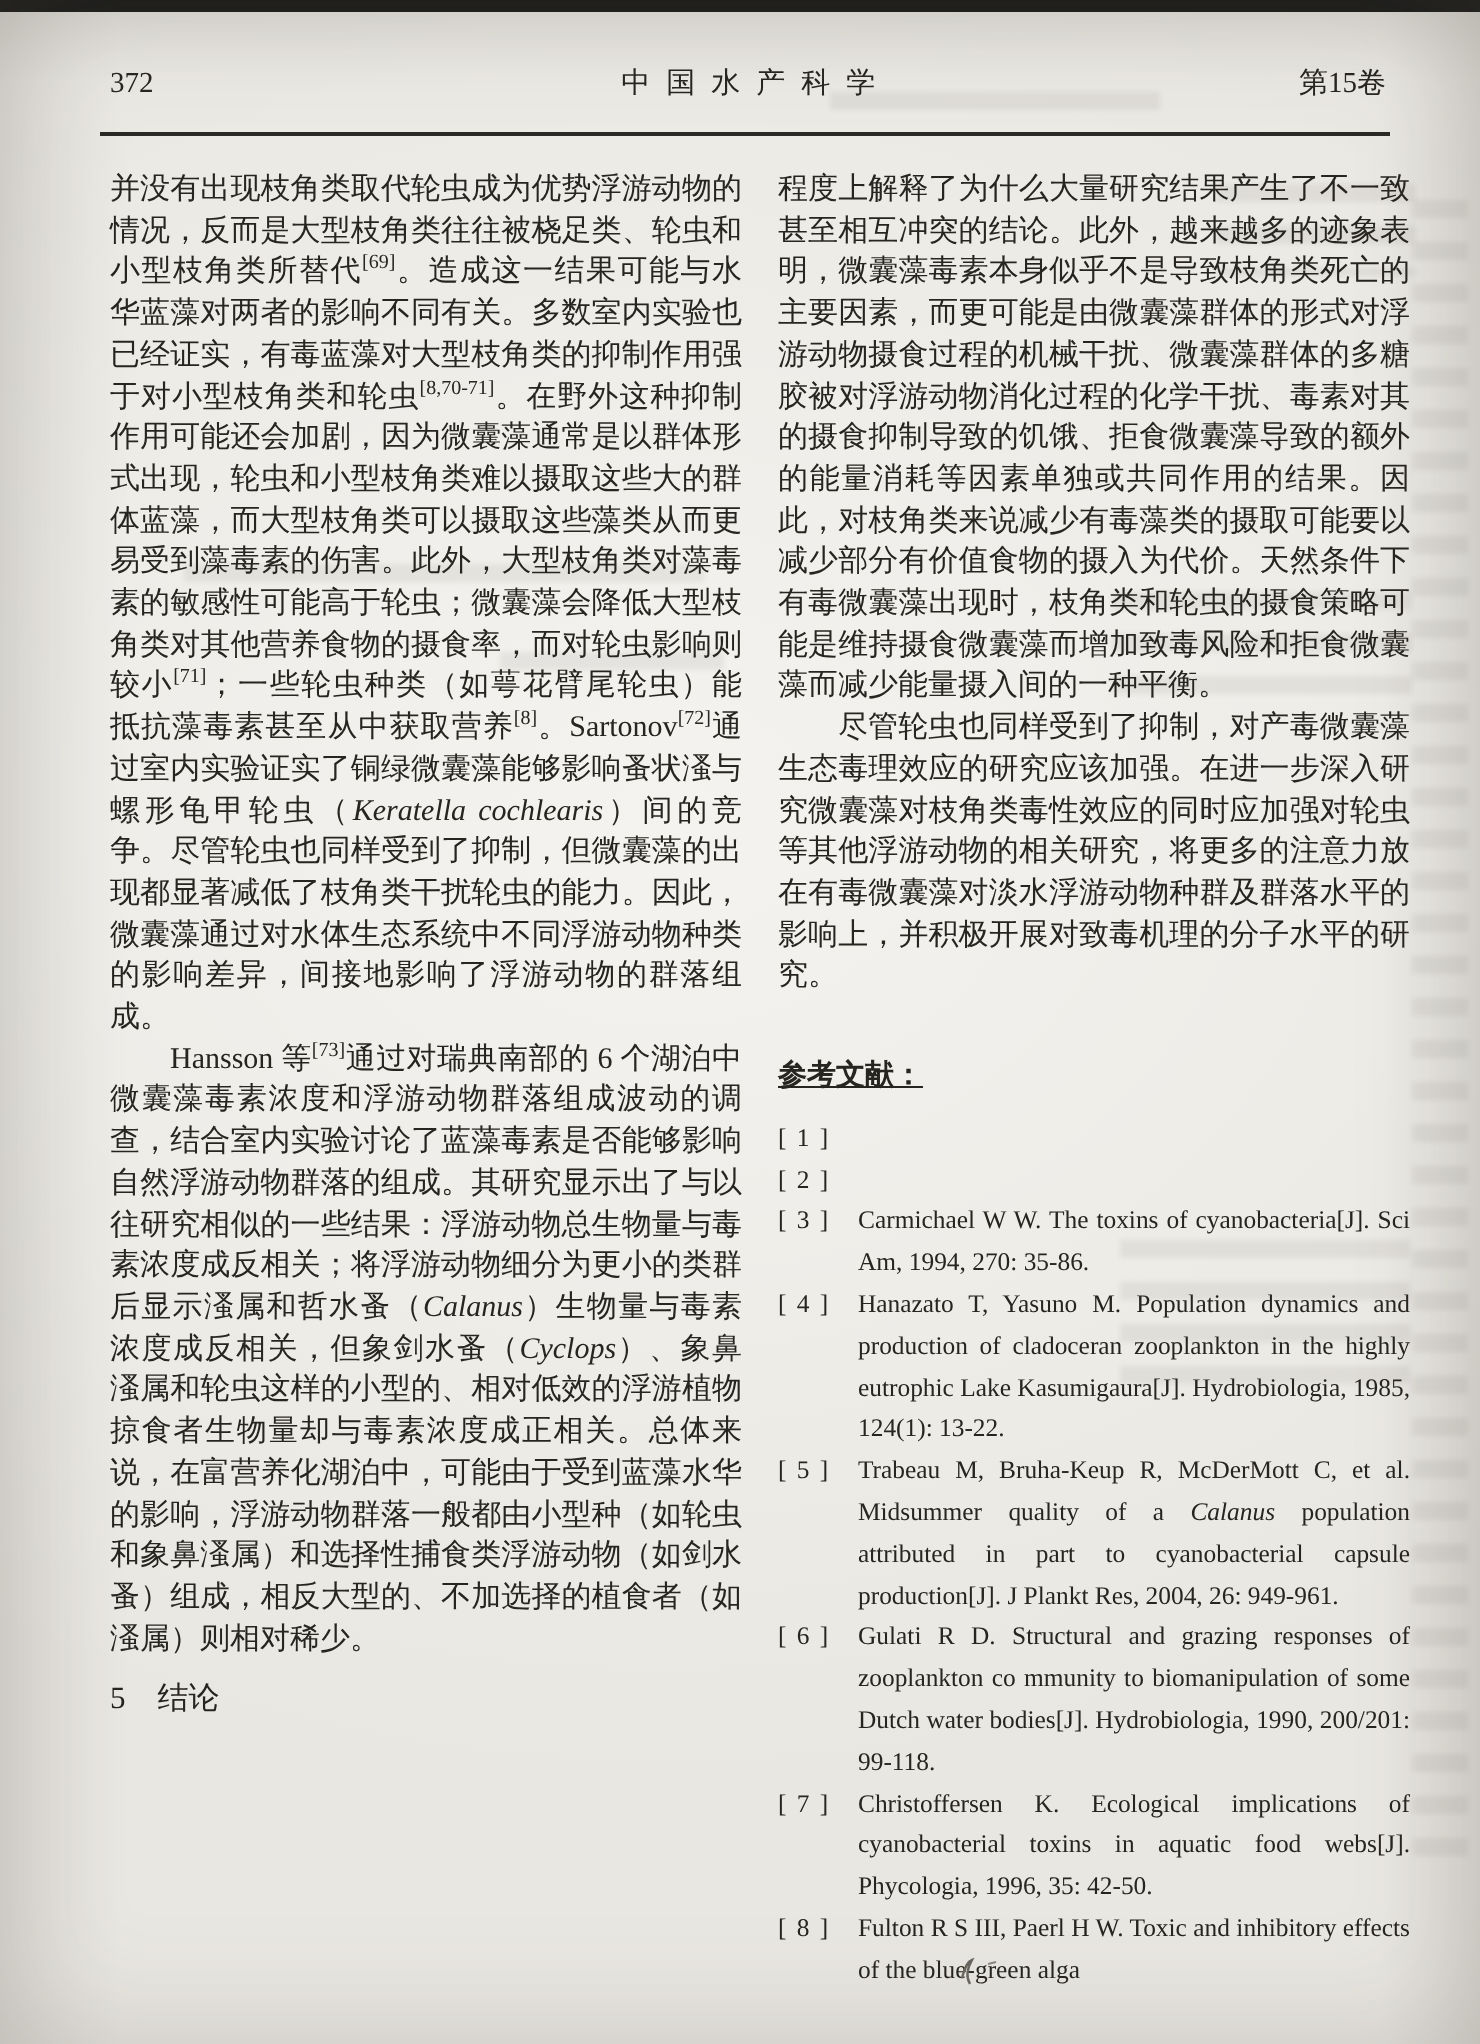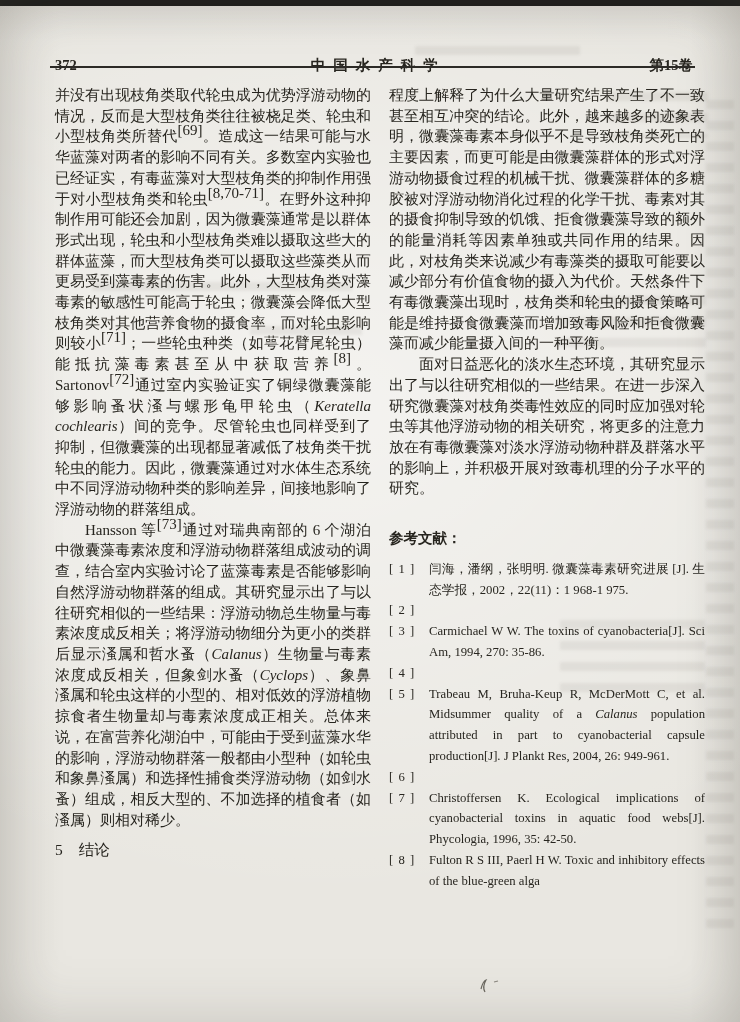--- a/index.html
+++ b/index.html
@@ -9,38 +9,37 @@
     background-image:
       radial-gradient(ellipse 900px 700px at 45% 40%, rgba(255,255,255,0.5), rgba(255,255,255,0) 70%),
       linear-gradient(to right, rgba(120,115,105,0.10), rgba(120,115,105,0) 60px),
       linear-gradient(to left, rgba(120,115,105,0.12), rgba(120,115,105,0) 50px),
       linear-gradient(to bottom, rgba(120,115,105,0.10), rgba(120,115,105,0) 40px);
     color:#27251f;
     font-family:"Liberation Serif","DejaVu Serif",serif;
   }
   .scan-edge-top { position:absolute; top:0; left:0; width:740px; height:6px; background:#191917; }
   .page-header {
-    position:absolute; top:56px; left:55px; width:638px;
+    position:absolute; top:32px; left:55px; width:638px;
     display:flex; justify-content:space-between; align-items:baseline;
     font-size:14.5px;
-    font-weight:bold;
   }
   .journal-title { letter-spacing:8px; padding-left:30px; }
   .header-rule { position:absolute; top:66px; left:50px; width:645px; height:2px; background:#2c2a26; }
 
   .columns { position:absolute; top:85px; left:55px; width:650px; display:flex; gap:18px; }
   .col { width:316px; font-size:15px; line-height:20.7px; text-align:justify; text-justify:inter-character; }
   .col p { margin:0; }
   .col p.ind { text-indent:2em; }
-  sup { font-size:15px; line-height:0; vertical-align:super; letter-spacing:0; }
+  sup { font-size:10px; line-height:0; vertical-align:super; letter-spacing:0; }
 
   .sec-heading { font-size:15.5px; font-weight:normal; margin:10px 0 7px 0; }
   .sec-heading .sec-num { margin-right:16px; }
 
-  .refs-heading { font-weight:bold; font-size:14.5px; margin:29px 0 10px 0; }
+  .refs-heading { font-weight:bold; font-size:14.5px; margin:29px 0 10px 0;text-decoration:underline; }
   ol.refs { list-style:none; margin:0; padding:0; font-size:12.7px; line-height:20.8px; }
   li.ref { display:flex; }
   .ref-label { flex:none; width:40px; letter-spacing:1px; }
   .ref-text { flex:1; text-align:justify; }
 
   
   .bleed {
     position:absolute; pointer-events:none; filter:blur(1.4px);
     background:repeating-linear-gradient(to bottom, rgba(110,106,98,0.18) 0 9px, rgba(110,106,98,0) 9px 21px);
   }
@@ -76,48 +75,49 @@
     <div class="col">
       <p><span>并没有出现枝角类取代轮虫成为优势浮游动物的情况，反而是大型枝角类往往被桡足类、轮虫和小型枝角类所替代</span><sup>[69]</sup><span>。造成这一结果可能与水华蓝藻对两者的影响不同有关。多数室内实验也已经证实，有毒蓝藻对大型枝角类的抑制作用强于对小型枝角类和轮虫</span><sup>[8,70-71]</sup><span>。在野外这种抑制作用可能还会加剧，因为微囊藻通常是以群体形式出现，轮虫和小型枝角类难以摄取这些大的群体蓝藻，而大型枝角类可以摄取这些藻类从而更易受到藻毒素的伤害。此外，大型枝角类对藻毒素的敏感性可能高于轮虫；微囊藻会降低大型枝角类对其他营养食物的摄食率，而对轮虫影响则较小</span><sup>[71]</sup><span>；一些轮虫种类（如萼花臂尾轮虫）能抵抗藻毒素甚至从中获取营养</span><sup>[8]</sup><span>。Sartonov</span><sup>[72]</sup><span>通过室内实验证实了铜绿微囊藻能够影响蚤状溞与螺形龟甲轮虫（</span><i>Keratella cochlearis</i><span>）间的竞争。尽管轮虫也同样受到了抑制，但微囊藻的出现都显著减低了枝角类干扰轮虫的能力。因此，微囊藻通过对水体生态系统中不同浮游动物种类的影响差异，间接地影响了浮游动物的群落组成。</span></p>
       <p class="ind"><span>Hansson 等</span><sup>[73]</sup><span>通过对瑞典南部的 6 个湖泊中微囊藻毒素浓度和浮游动物群落组成波动的调查，结合室内实验讨论了蓝藻毒素是否能够影响自然浮游动物群落的组成。其研究显示出了与以往研究相似的一些结果：浮游动物总生物量与毒素浓度成反相关；将浮游动物细分为更小的类群后显示溞属和哲水蚤（</span><i>Calanus</i><span>）生物量与毒素浓度成反相关，但象剑水蚤（</span><i>Cyclops</i><span>）、象鼻溞属和轮虫这样的小型的、相对低效的浮游植物掠食者生物量却与毒素浓度成正相关。总体来说，在富营养化湖泊中，可能由于受到蓝藻水华的影响，浮游动物群落一般都由小型种（如轮虫和象鼻溞属）和选择性捕食类浮游动物（如剑水蚤）组成，相反大型的、不加选择的植食者（如溞属）则相对稀少。</span></p>
       <div class="sec-heading">
         <span class="sec-num">5</span><span>结论</span>
       </div>
     </div>
 
     <div class="col">
       <p><span>程度上解释了为什么大量研究结果产生了不一致甚至相互冲突的结论。此外，越来越多的迹象表明，微囊藻毒素本身似乎不是导致枝角类死亡的主要因素，而更可能是由微囊藻群体的形式对浮游动物摄食过程的机械干扰、微囊藻群体的多糖胶被对浮游动物消化过程的化学干扰、毒素对其的摄食抑制导致的饥饿、拒食微囊藻导致的额外的能量消耗等因素单独或共同作用的结果。因此，对枝角类来说减少有毒藻类的摄取可能要以减少部分有价值食物的摄入为代价。天然条件下有毒微囊藻出现时，枝角类和轮虫的摄食策略可能是维持摄食微囊藻而增加致毒风险和拒食微囊藻而减少能量摄入间的一种平衡。</span></p>
-      <p class="ind"><span>面对日益恶化的淡水生态环境，其研究显示出了与以往研究相似的一些结果。在进一步深入研究微囊藻对枝角类毒性效应的同时应加强对轮虫等其他浮游动物的相关研究，将更多的注意力放在有毒微囊藻对淡水浮游动物种群及群落水平的影响上，并积极开展对致毒机理的分子水平的研究。</span></p>
+      <p class="ind"><span>尽管轮虫也同样受到了抑制，对产毒微囊藻生态毒理效应的研究应该加强。在进一步深入研究微囊藻对枝角类毒性效应的同时应加强对轮虫等其他浮游动物的相关研究，将更多的注意力放在有毒微囊藻对淡水浮游动物种群及群落水平的影响上，并积极开展对致毒机理的分子水平的研究。</span></p>
       <div class="refs-heading">参考文献：</div>
       <ol class="refs" id="refs-list">
   <li class="ref">
     <span class="ref-label">[ 1 ]</span>
-    <span class="ref-text"><span>闫海，潘纲，张明明. 微囊藻毒素研究进展 [J]. 生态学报，2002，22(11)：1 968-1 975.</span></span>
   </li>
 
   <li class="ref">
     <span class="ref-label">[ 2 ]</span>
   </li>
 
   <li class="ref">
     <span class="ref-label">[ 3 ]</span>
     <span class="ref-text"><span>Carmichael W W. The toxins of cyanobacteria[J]. Sci Am, 1994, 270: 35-86.</span></span>
   </li>
 
   <li class="ref">
     <span class="ref-label">[ 4 ]</span>
+    <span class="ref-text"><span>Hanazato T, Yasuno M. Population dynamics and production of cladoceran zooplankton in the highly eutrophic Lake Kasumigaura[J]. Hydrobiologia, 1985, 124(1): 13-22.</span></span>
   </li>
 
   <li class="ref">
     <span class="ref-label">[ 5 ]</span>
     <span class="ref-text"><span>Trabeau M, Bruha-Keup R, McDerMott C, et al. Midsummer quality of a </span><i>Calanus</i><span> population attributed in part to cyanobacterial capsule production[J]. J Plankt Res, 2004, 26: 949-961.</span></span>
   </li>
 
   <li class="ref">
     <span class="ref-label">[ 6 ]</span>
+    <span class="ref-text"><span>Gulati R D. Structural and grazing responses of zooplankton co mmunity to biomanipulation of some Dutch water bodies[J]. Hydrobiologia, 1990, 200/201: 99-118.</span></span>
   </li>
 
   <li class="ref">
     <span class="ref-label">[ 7 ]</span>
     <span class="ref-text"><span>Christoffersen K. Ecological implications of cyanobacterial toxins in aquatic food webs[J]. Phycologia, 1996, 35: 42-50.</span></span>
   </li>
 
   <li class="ref">
     <span class="ref-label">[ 8 ]</span>
     <span class="ref-text"><span>Fulton R S III, Paerl H W. Toxic and inhibitory effects of the blue-green alga </span></span>

